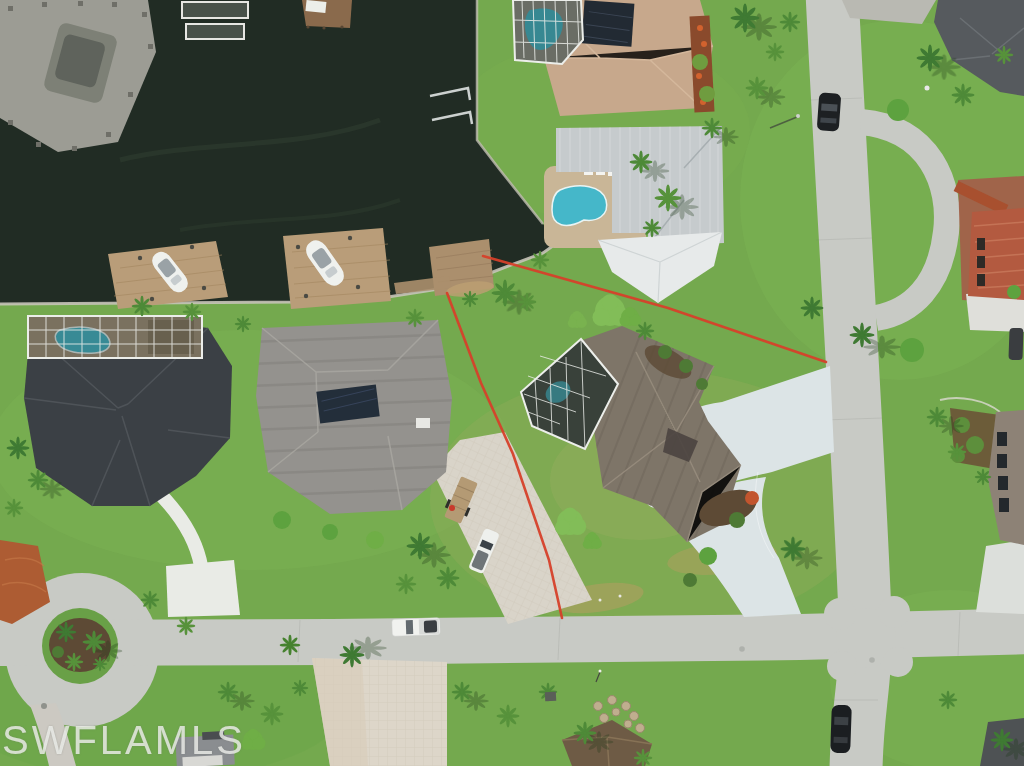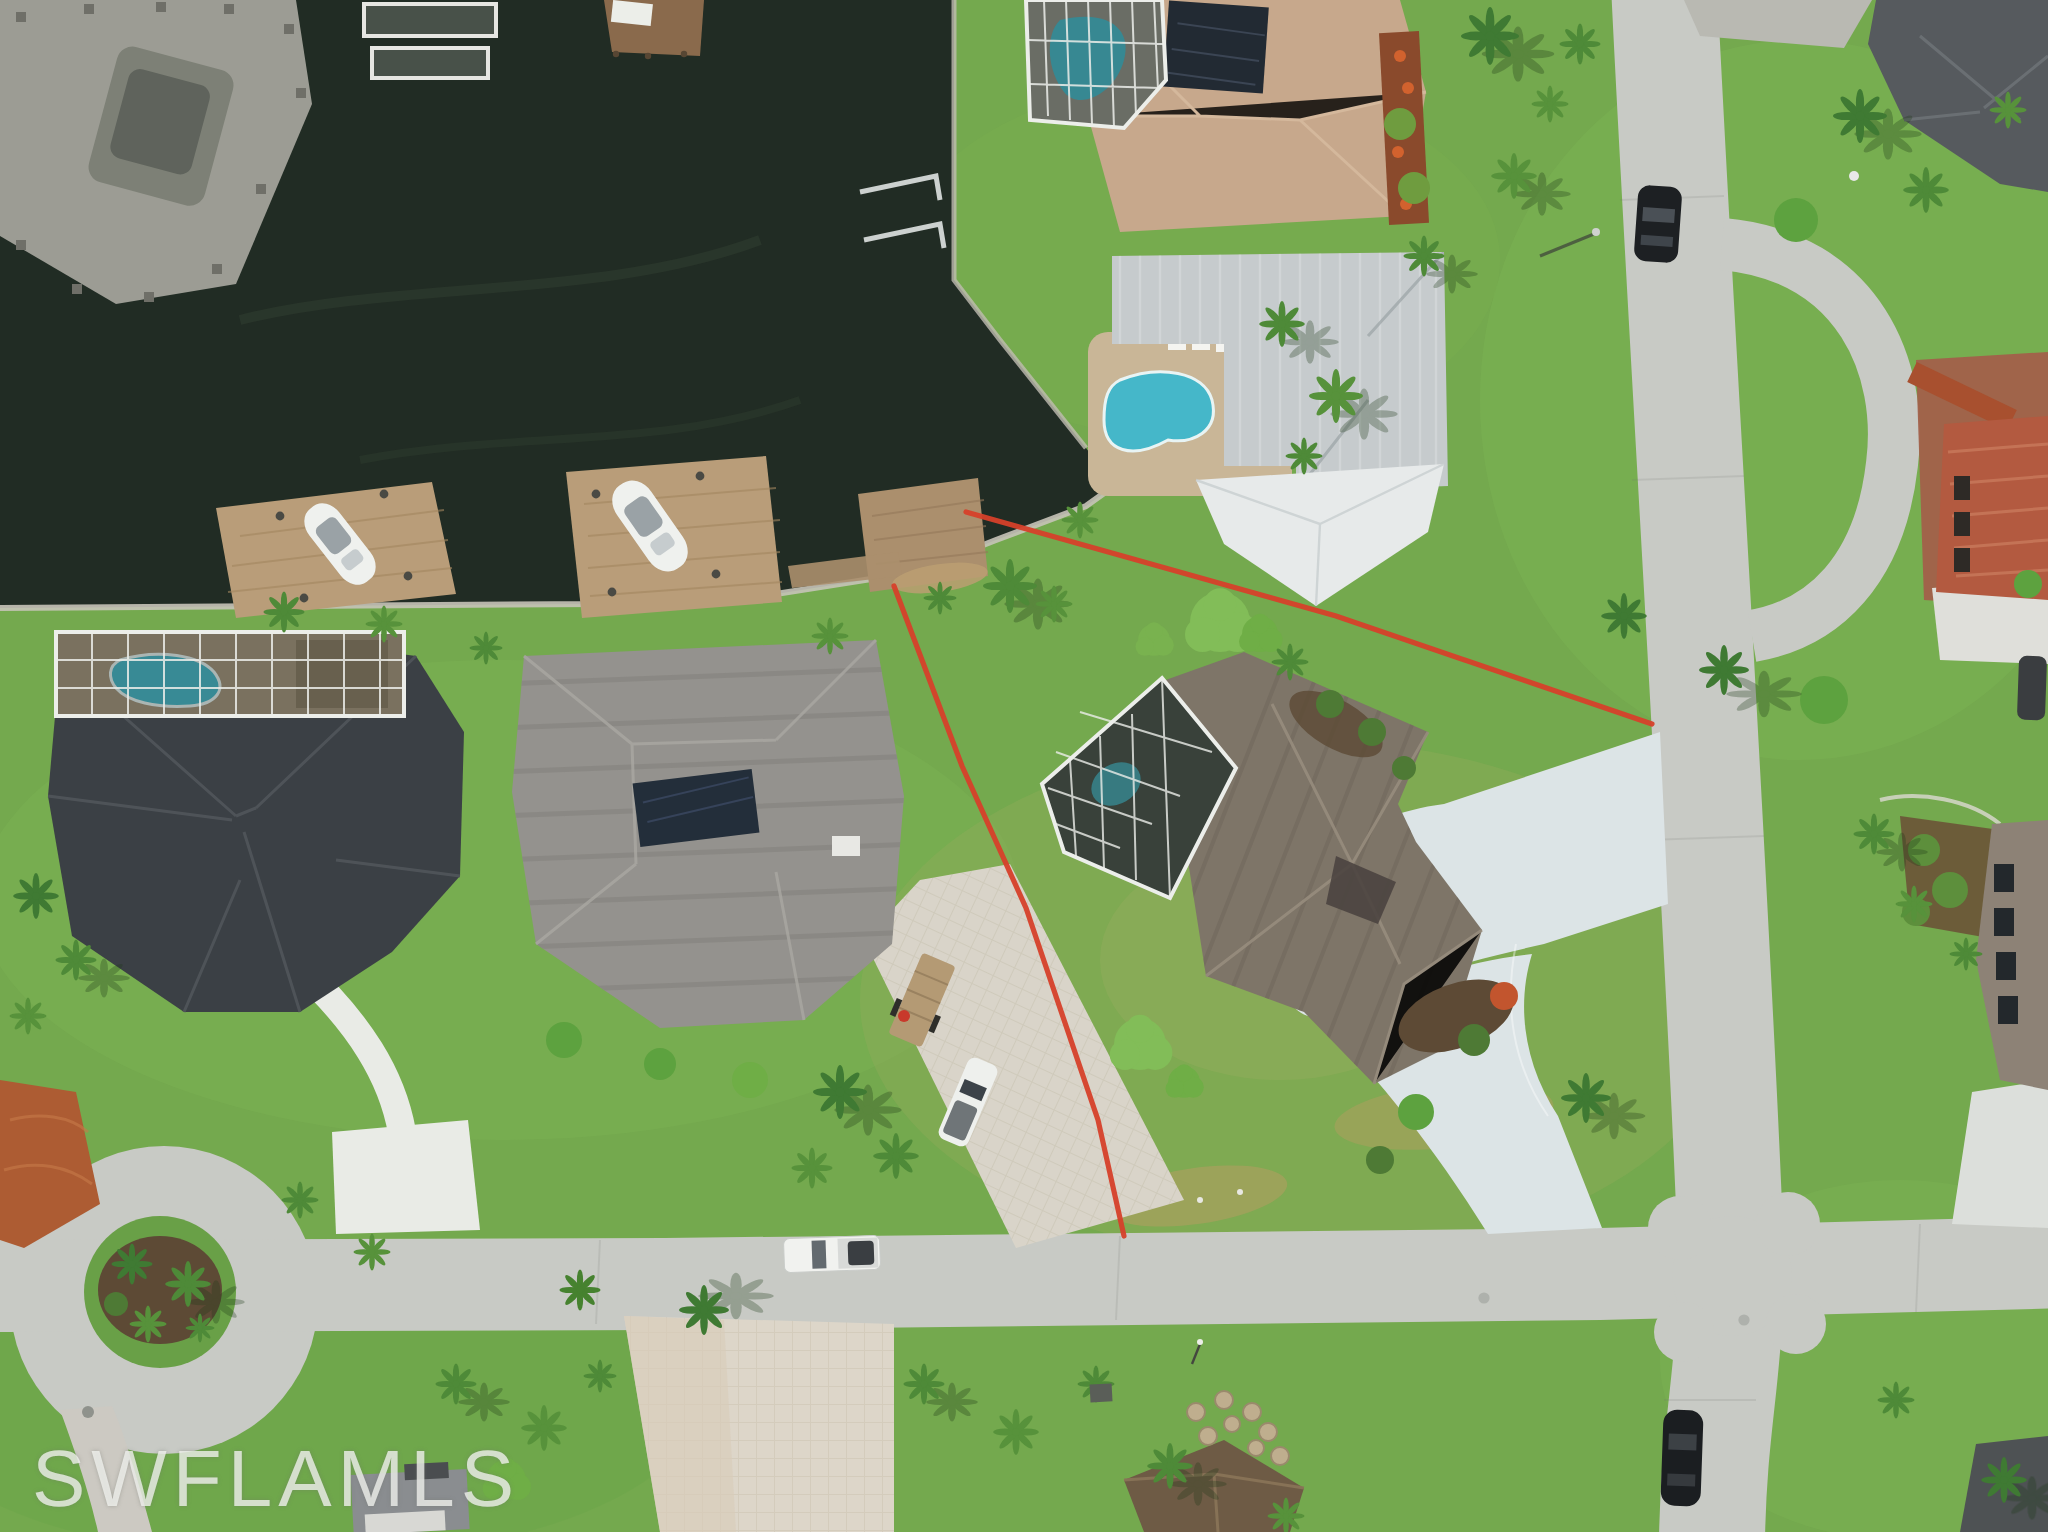--- a/index.html
+++ b/index.html
@@ -1,19 +1,19 @@
 <!DOCTYPE html>
 <html><head>
 <meta charset="utf-8">
 <style>
   html,body{margin:0;padding:0;background:#222;}
   .stage{position:relative;width:1024px;height:766px;overflow:hidden;font-family:"Liberation Sans",sans-serif;}
   .stage svg{position:absolute;left:0;top:0;}
   .watermark{
-    position:absolute;left:16px;bottom:6px;
+    position:absolute;left:2px;bottom:6px;
     font:400 40px/1 "Liberation Sans",sans-serif;
     letter-spacing:3px;
     color:rgba(242,244,240,0.78);
     text-shadow:0 0 2px rgba(110,115,108,0.4);
     user-select:none;
     text-align:center;
   }
 </style>
 </head>
 <body>

